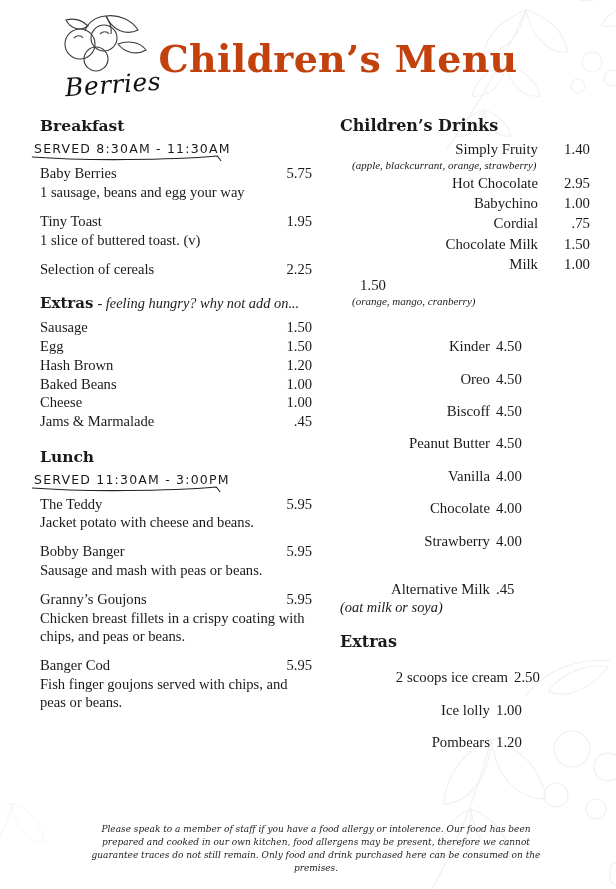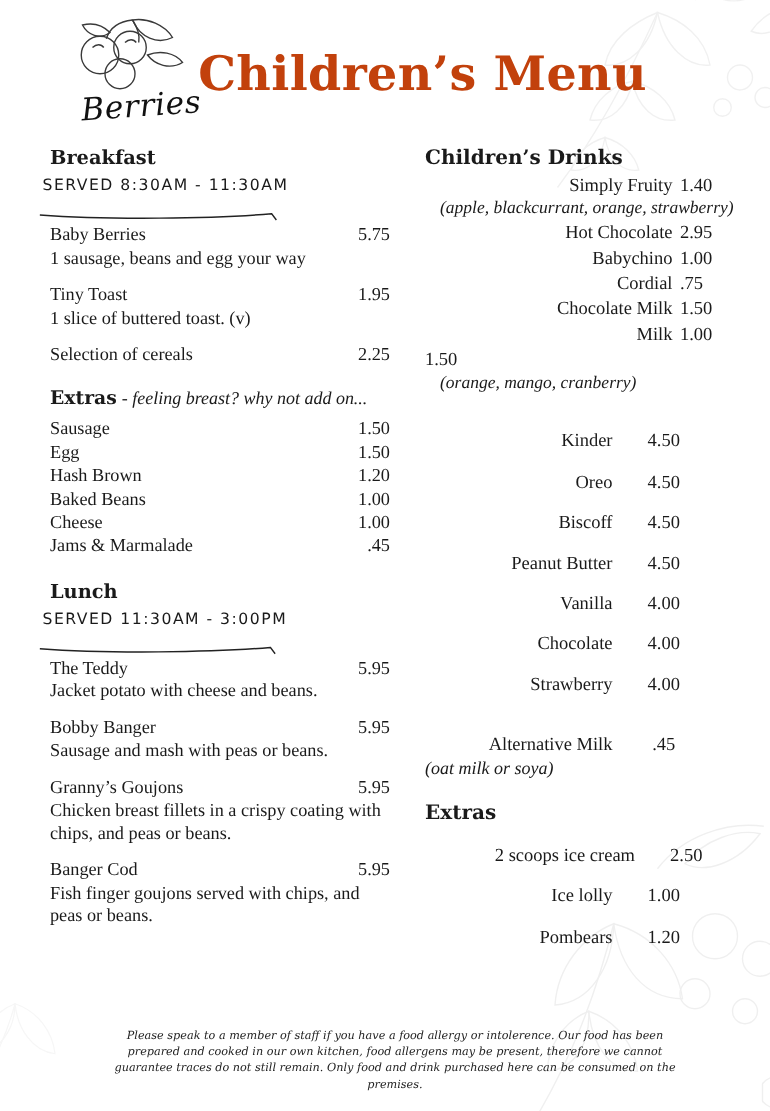--- a/index.html
+++ b/index.html
@@ -89,21 +89,21 @@
   .section-head.big { font-size: 16px; }
 
   
   .served {
     font-family: "DejaVu Sans", sans-serif;
     font-size: 12.5px;
     letter-spacing: 1.2px;
     margin: 0 0 6px 8px;
     position: relative;
     display: inline-block;
-    padding-bottom: 18px;
+    padding-bottom: 2px;
   }
   .served .underline {
     display: block;
     position: absolute;
     left: -4px;
     bottom: -4px;
     width: 100%;
   }
 
   .items { margin-left: 14px; }
@@ -131,28 +131,28 @@
     font-size: 15px;
   }
   .extras-note {
     font-style: italic;
     font-size: 14.4px;
   }
 
   
   .rrow { display: flex; align-items: baseline; font-size: 14.8px; line-height: 1.38; }
   .rrow .name { flex: 1 1 auto; padding-right: 6px; text-align: right; }
-  .rrow .price { flex: 0 0 auto; width: 46px; }
+  .rrow .price { flex: 0 0 auto; width: 46px; text-align: right; }
   .sub-italic {
     font-style: italic;
-    font-size: 14px;
+    font-size: 11px;
     margin-left: 12px;
     line-height: 1.2;
   }
-  .shake .price { width: 70px; text-align: center; }
+  .shake .price { width: 70px; text-align: left; }
   .shake .name { flex: 0 0 150px; margin-top: 12px; }
 
   
   .footer {
     position: absolute;
     left: 16px; right: 0;
     bottom: 14px;
     text-align: center;
     font-family: "DejaVu Serif", serif;
     font-style: italic;
@@ -262,21 +262,21 @@
           <span class="name">Selection of cereals</span>
           <span class="price">2.25</span>
         </div>
       </div>
 
       <div class="gap-lg"></div>
 
       <div class="items">
         <div>
           <span class="extras-head">Extras</span>
-          <span class="extras-note">- feeling breast? why not add on...</span>
+          <span class="extras-note">- feeling hungry? why not add on...</span>
         </div>
         <div class="gap-sm"></div>
         <div class="row">
           <span class="name">Sausage</span>
           <span class="price">1.50</span>
         </div>
         <div class="row">
           <span class="name">Egg</span>
           <span class="price">1.50</span>
         </div>

